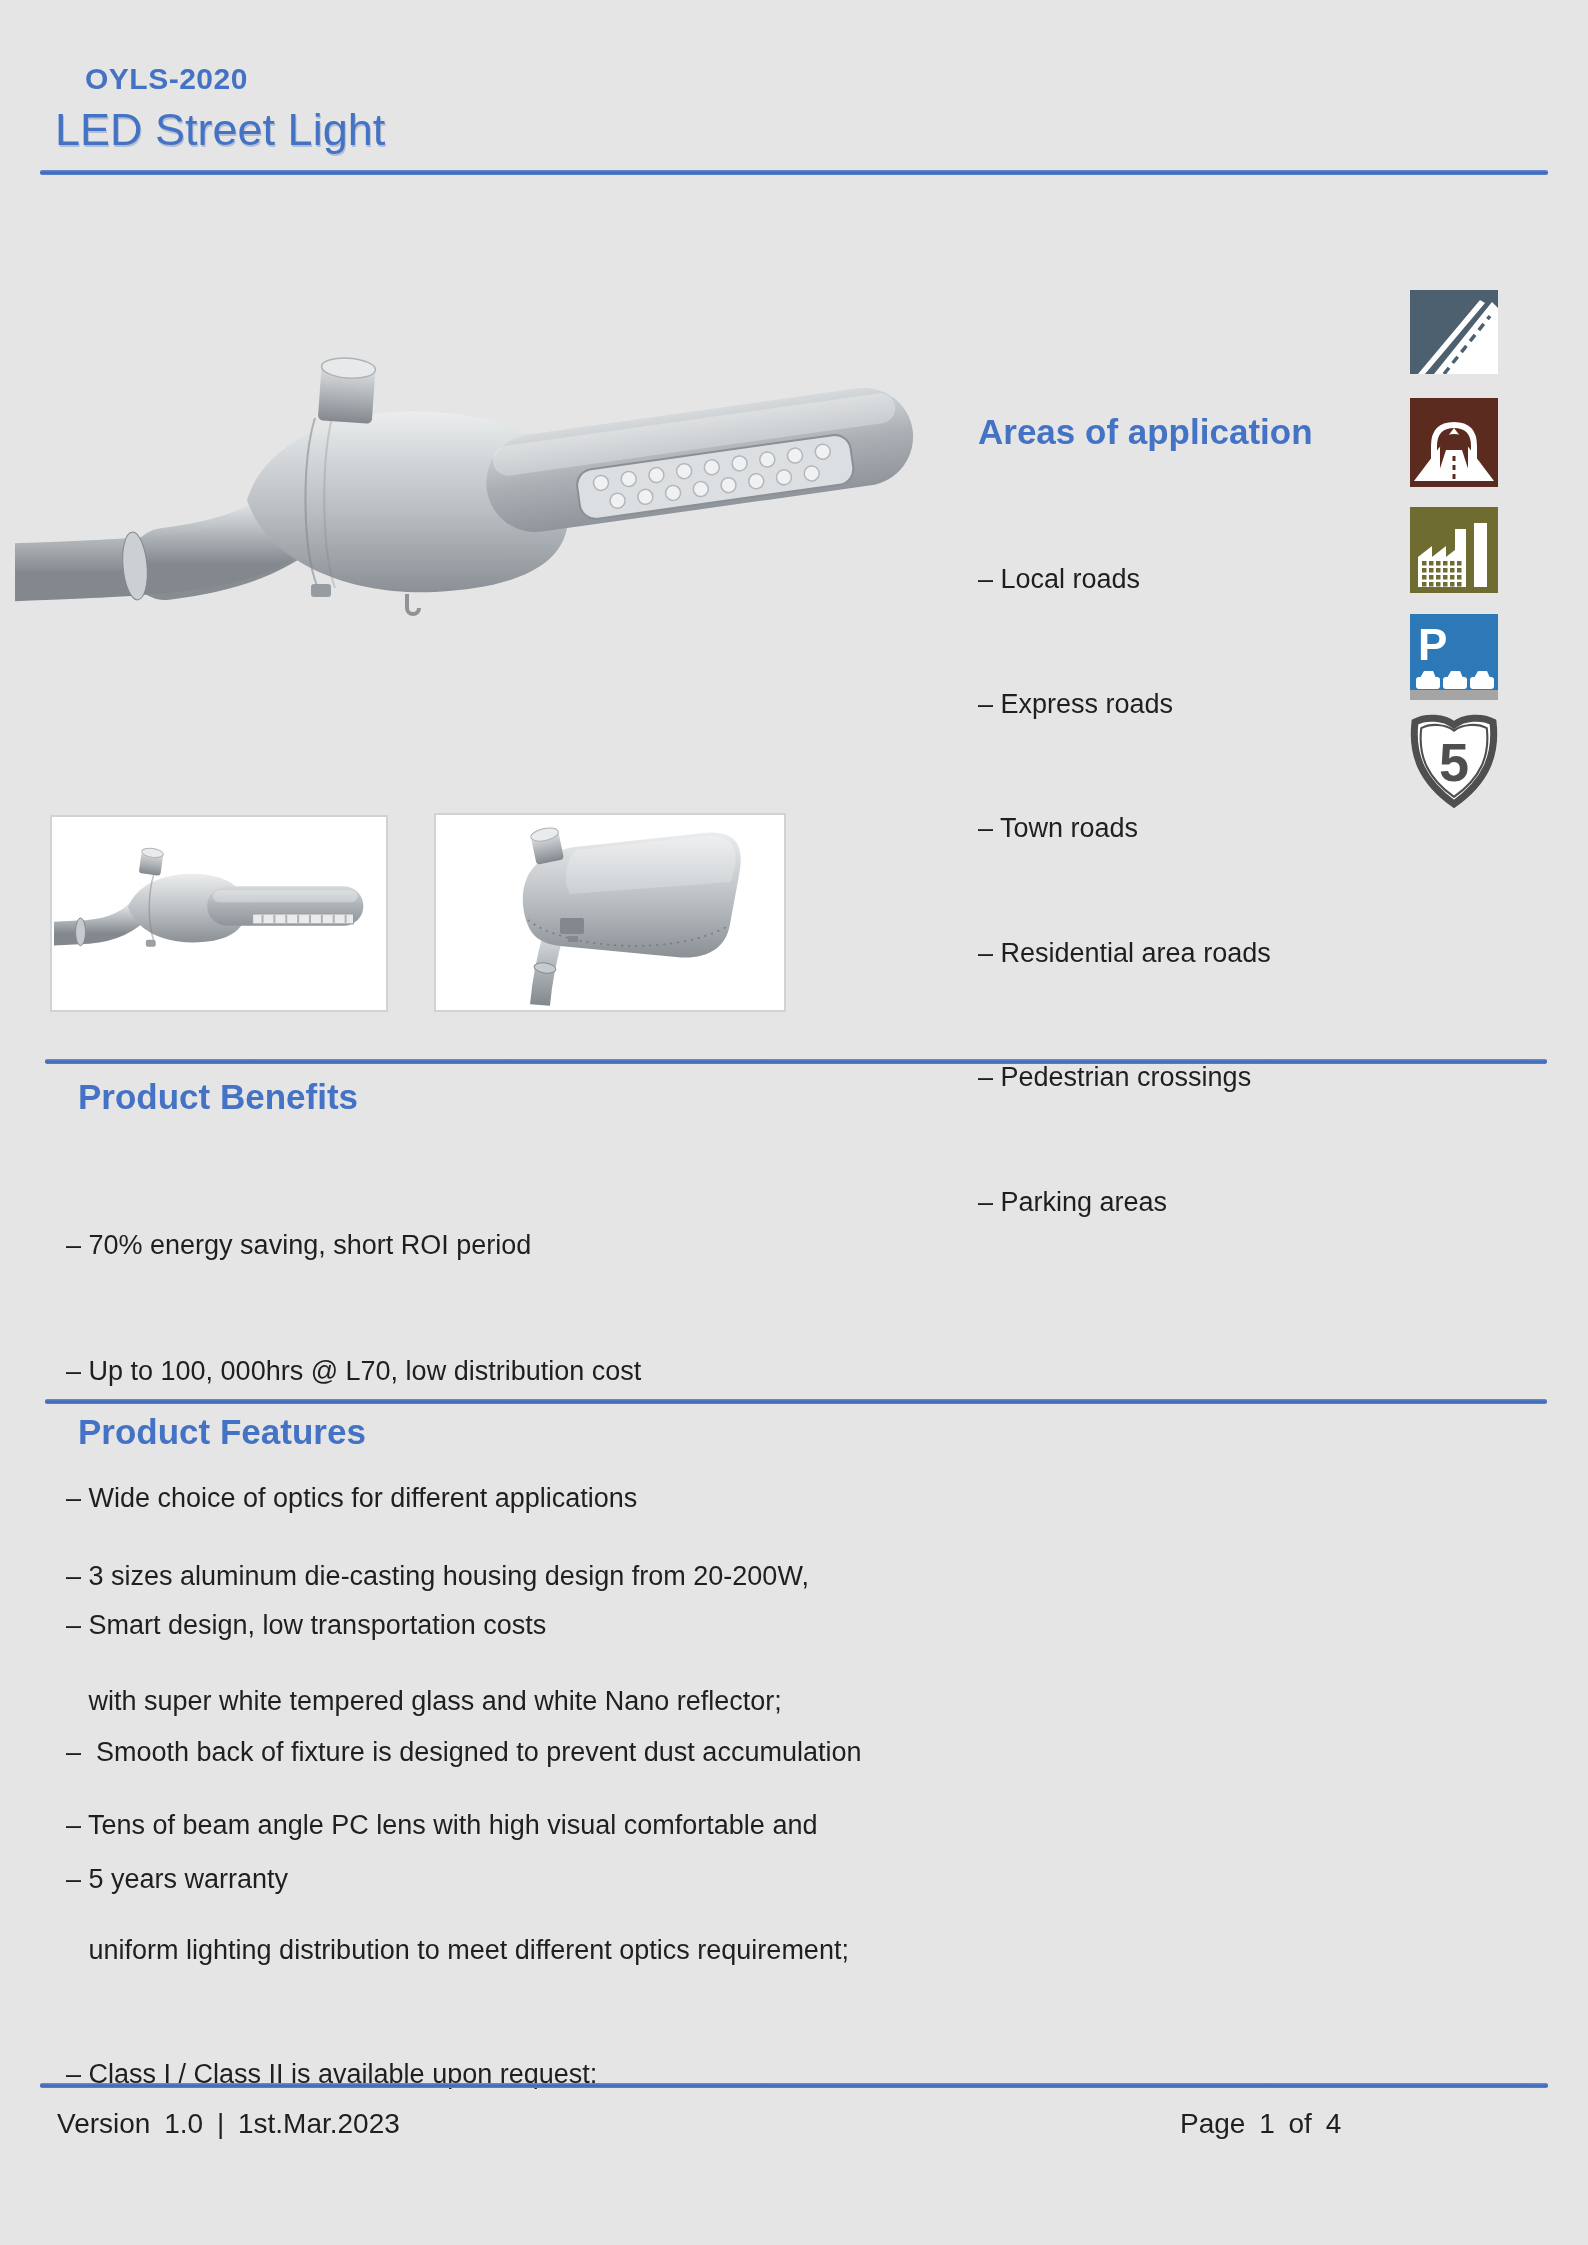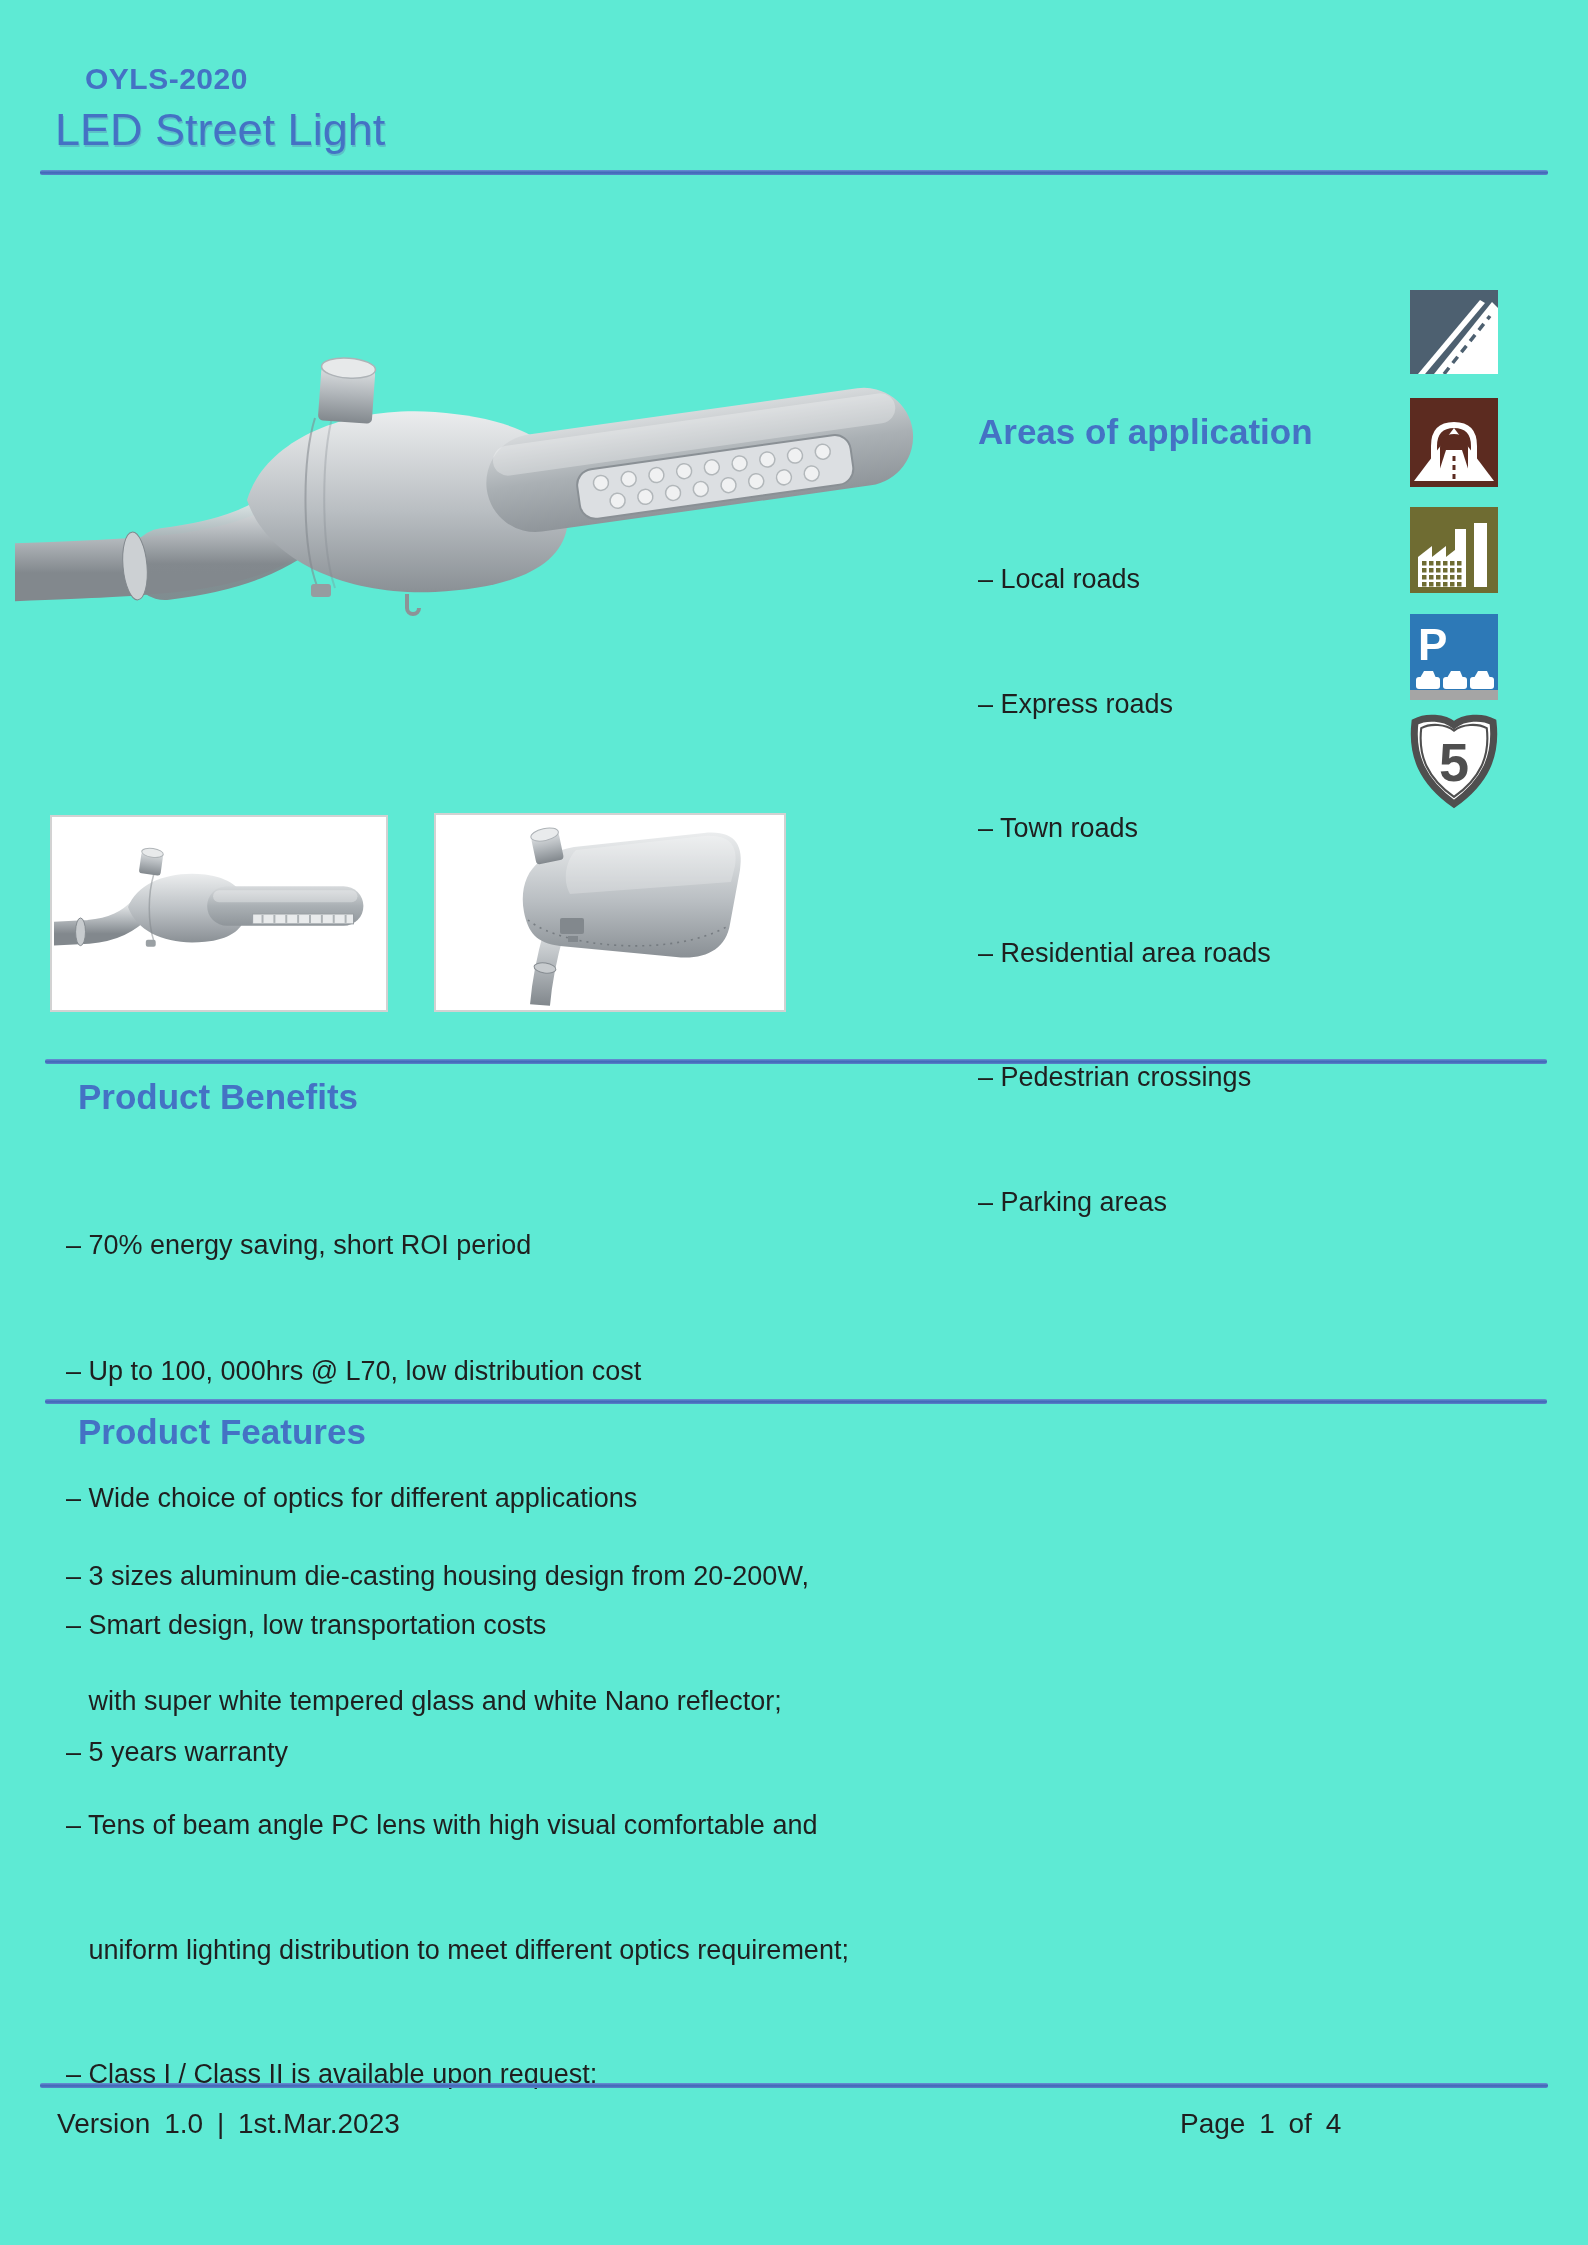--- a/index.html
+++ b/index.html
@@ -1,17 +1,17 @@
 <!DOCTYPE html>
 <html><head>
 <meta charset="utf-8">
 <style>
   html,body{margin:0;padding:0;background:#ffffff;}
   .page{
-    position:relative;width:1588px;height:2245px;background:#5eead4;
+    position:relative;width:1588px;height:2245px;background:#e5e5e5;
     font-family:"Liberation Sans", sans-serif;color:#1f1f1f;overflow:hidden;
   }
   .abs{position:absolute;}
   .model{left:85px;top:62px;font-size:30px;font-weight:bold;color:#4472C4;letter-spacing:.5px;}
   .doc-title{left:55px;top:104px;font-size:45px;font-weight:400;color:#4472C4;
     text-shadow:1px 1.5px 0 rgba(90,115,175,.35);}
   .rule{height:5px;background:linear-gradient(180deg,#6a8fd4 0%,#3f67b6 55%,#5c82cb 100%);border-radius:2px;}
   .rule-header{left:40px;top:170px;width:1508px;}
   .rule-benefits{left:45px;top:1059px;width:1502px;}
   .rule-features{left:45px;top:1399px;width:1502px;}
@@ -238,20 +238,21 @@
     </svg>
   </div>
 
   <div class="abs rule rule-benefits"></div>
   <div class="abs sec-heading benefits-heading">Product Benefits</div>
   <div class="abs list benefits-list">
     <div>– 70% energy saving, short ROI period</div>
     <div>– Up to 100, 000hrs @ L70, low distribution cost</div>
     <div>– Wide choice of optics for different applications</div>
     <div>– Smart design, low transportation costs</div>
+    <div>–  Smooth back of fixture is designed to prevent dust accumulation</div>
     <div>– 5 years warranty</div>
   </div>
 
   <div class="abs rule rule-features"></div>
   <div class="abs sec-heading features-heading">Product Features</div>
   <div class="abs list features-list">
     <div>– 3 sizes aluminum die-casting housing design from 20-200W,</div>
     <div>   with super white tempered glass and white Nano reflector;</div>
     <div>– Tens of beam angle PC lens with high visual comfortable and</div>
     <div>   uniform lighting distribution to meet different optics requirement;</div>

